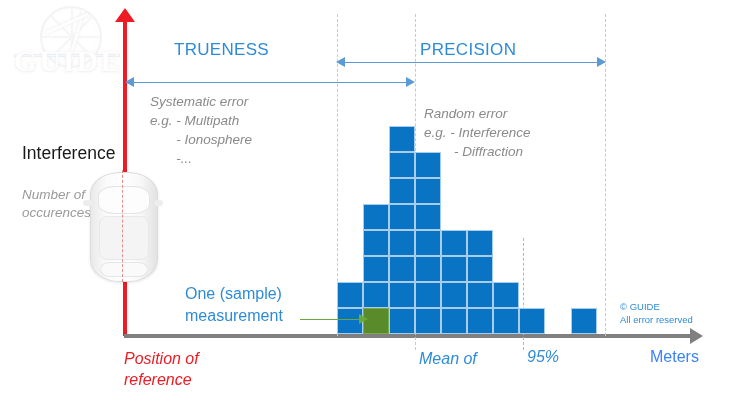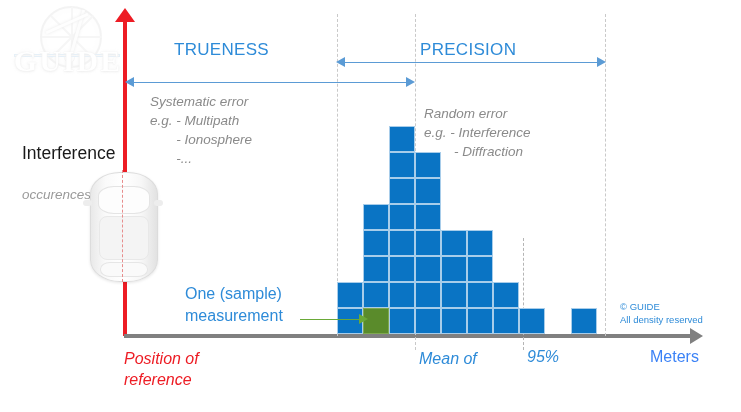--- a/index.html
+++ b/index.html
@@ -133,20 +133,21 @@
        - Ionosphere
        -...</div>
 <div class="abs ital" style="left:424px;top:76px;margin-top:28px;">Random error
 e.g. - Interference
         - Diffraction</div>
 
 <div class="abs" id="ylabel">
   <div>Interference</div>
 </div>
 <div class="abs" id="ysub">
+  <div>Number of</div>
   <div>occurences</div>
 </div>
 
 <div class="abs" id="car">
   <div class="cbody"></div>
   <div class="mirror l"></div>
   <div class="mirror r"></div>
   <div class="cwind"></div>
   <div class="croof"></div>
   <div class="crear"></div>
@@ -202,14 +203,14 @@
   <div>reference</div>
 </div>
 <div class="abs" id="meanlbl">
   <div>Mean of</div>
 </div>
 <div class="abs" id="p95">95%</div>
 <div class="abs" id="meters">Meters</div>
 
 <div class="abs" id="copy">
   <div>© GUIDE</div>
-  <div>All density reserved</div>
+  <div>All error reserved</div>
 </div>
 
 </body></html>

